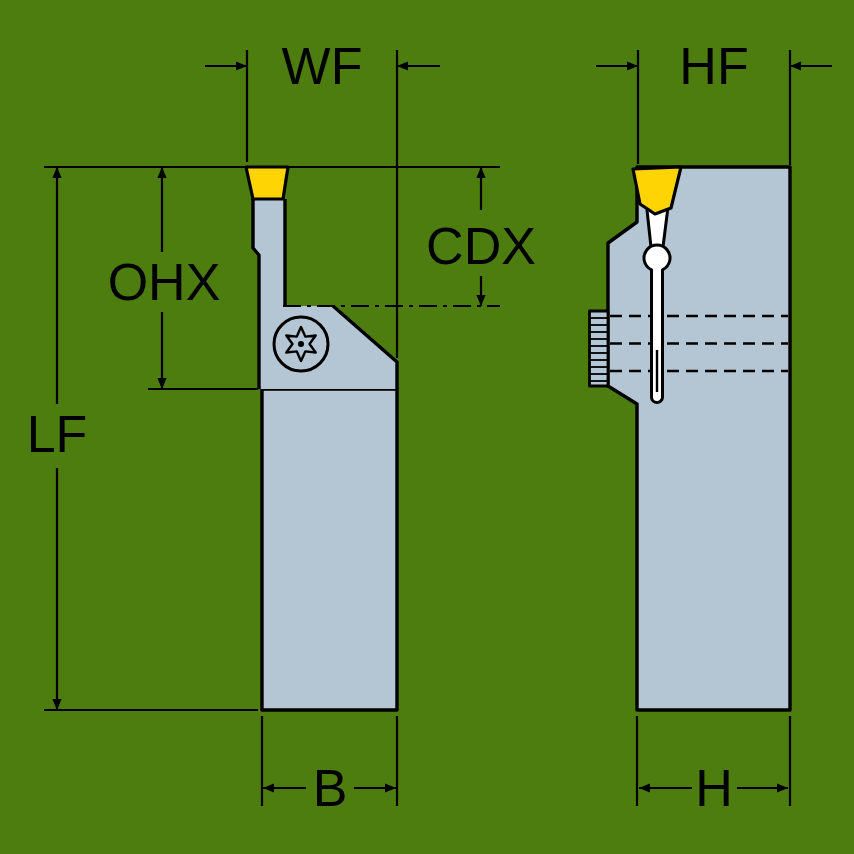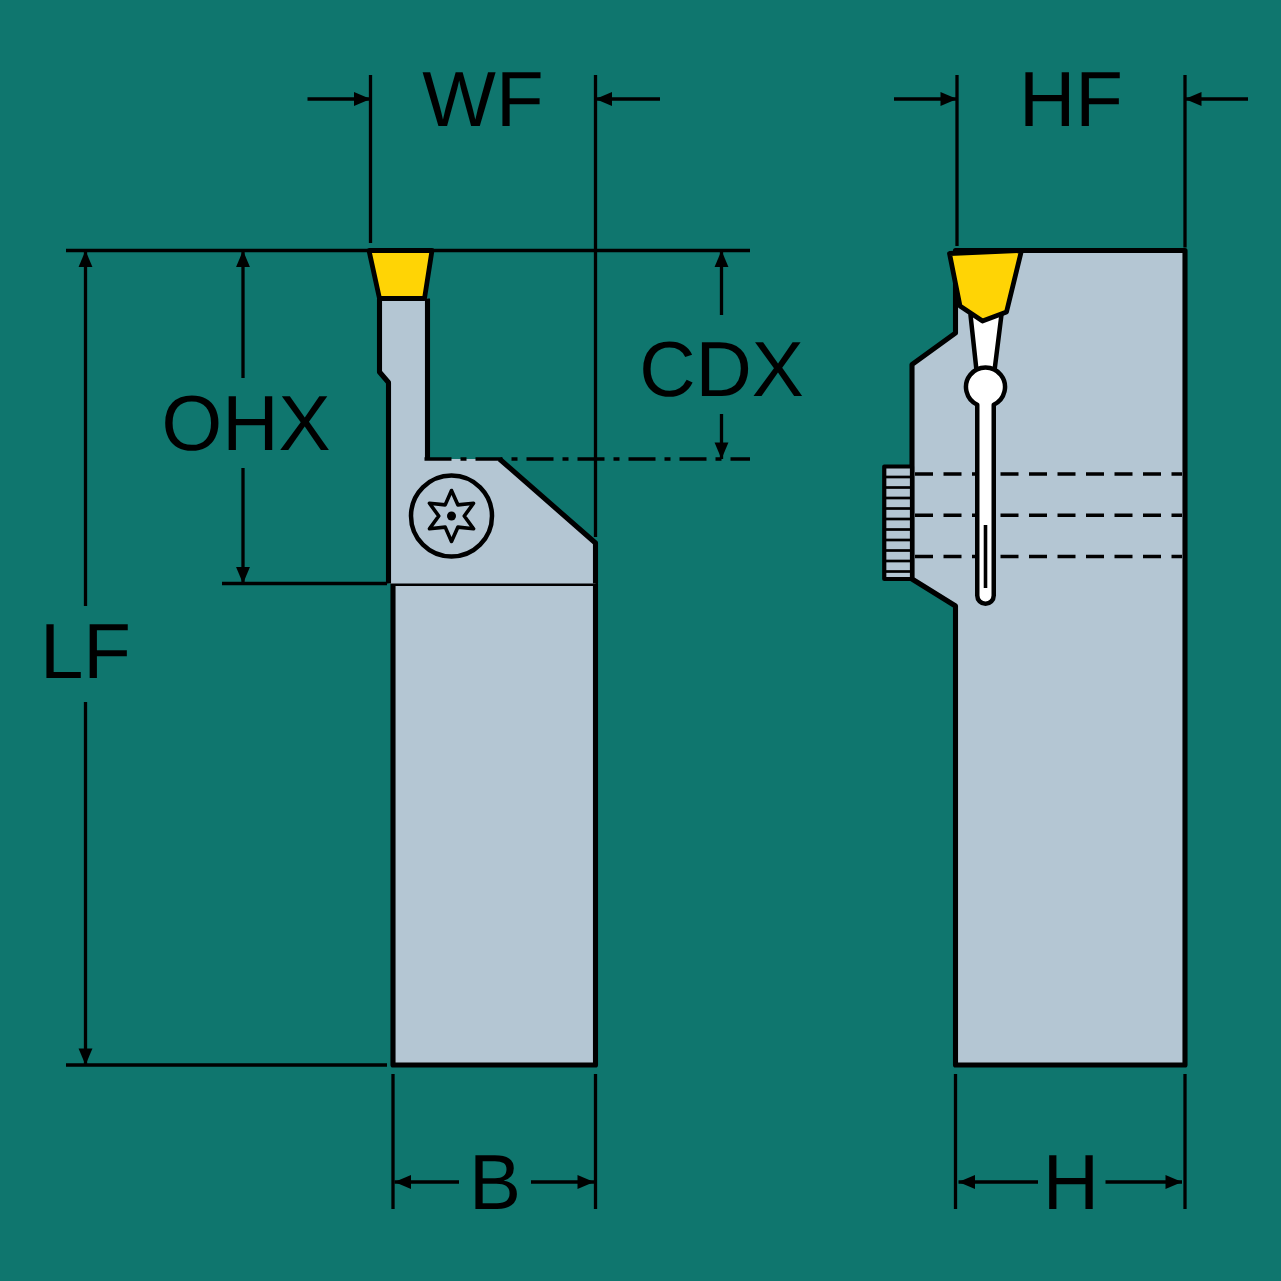--- a/index.html
+++ b/index.html
@@ -1,16 +1,16 @@
 <!DOCTYPE html>
 <html><head>
 <meta charset="utf-8">
 <style>
   html,body{margin:0;padding:0;background:#ffffff;}
-  .stage{width:854px;height:854px;position:relative;background:#0f766e;overflow:hidden;}
+  .stage{width:854px;height:854px;position:relative;background:#4d7c0f;overflow:hidden;}
   svg{display:block;}
   .outline{stroke:#000;stroke-width:3.4;stroke-linejoin:round;fill:none;}
   .thin{stroke:#000;stroke-width:2.6;stroke-linejoin:round;}
   .dim{stroke:#000;stroke-width:2.2;fill:none;}
   .ext{stroke:#000;stroke-width:2.2;fill:none;}
   .hidden-line{stroke:#000;stroke-width:2.4;stroke-dasharray:12 7;fill:none;}
   .centerline{stroke:#000;stroke-width:2.2;stroke-dasharray:18 6 4 6;fill:none;}
   .tooth{stroke:#000;stroke-width:1.8;}
   .dimtext{font-family:"Liberation Sans", sans-serif;font-size:52px;fill:#000;}
   .anchor-mid{text-anchor:middle;}

